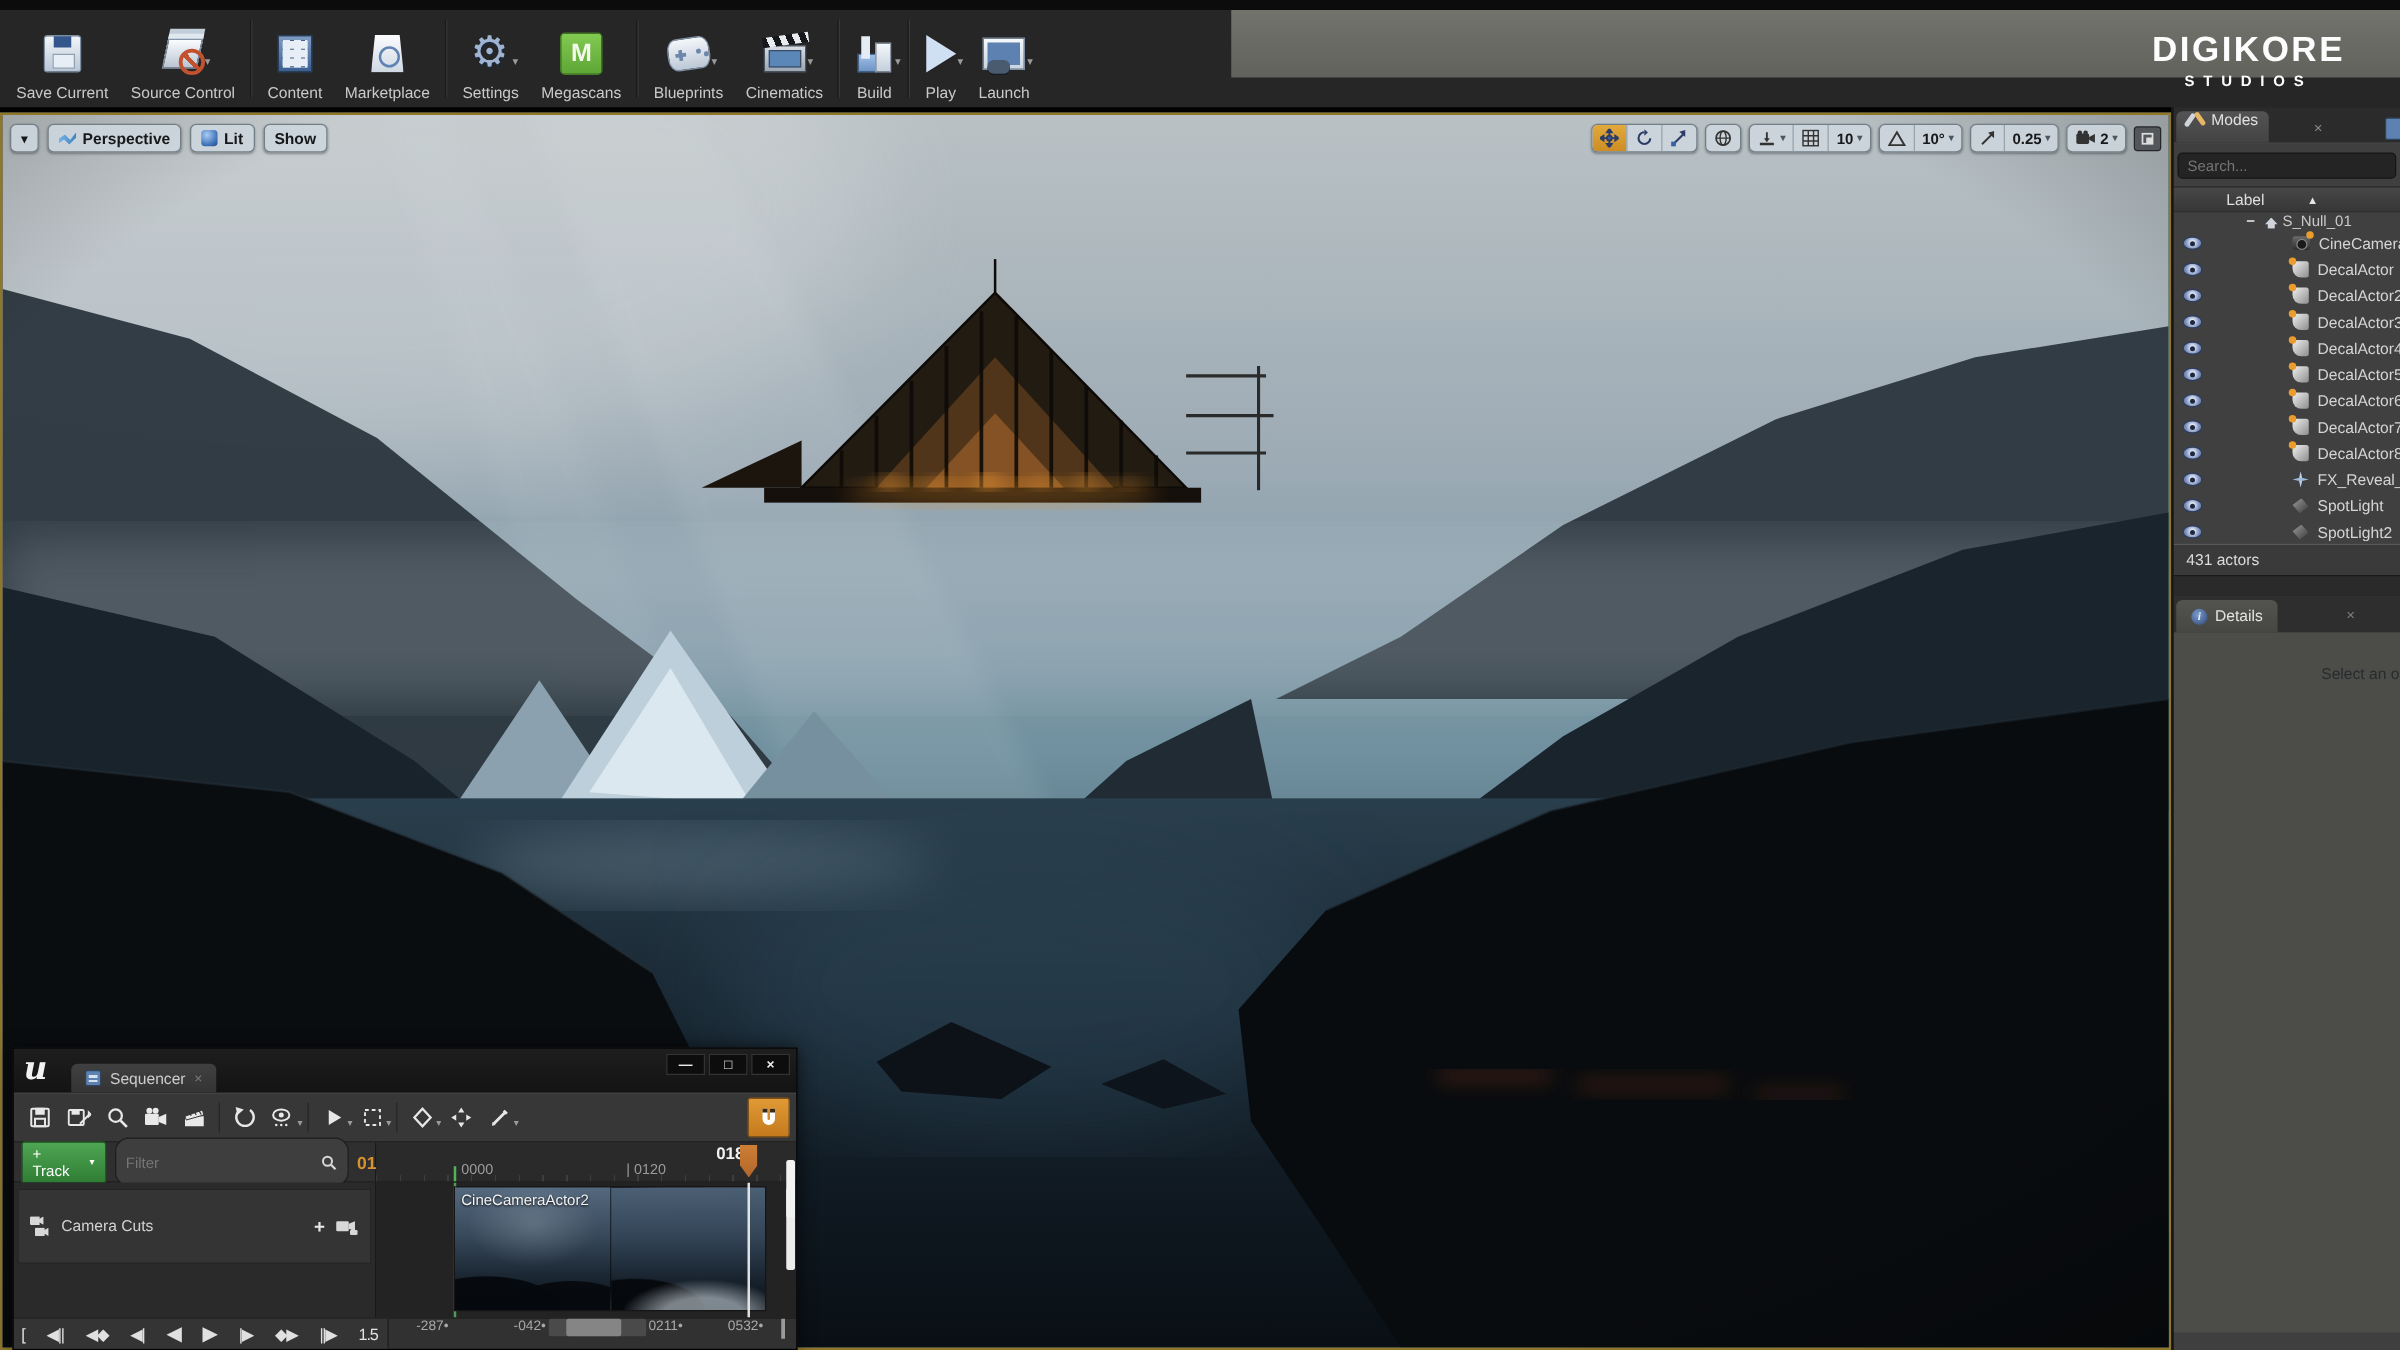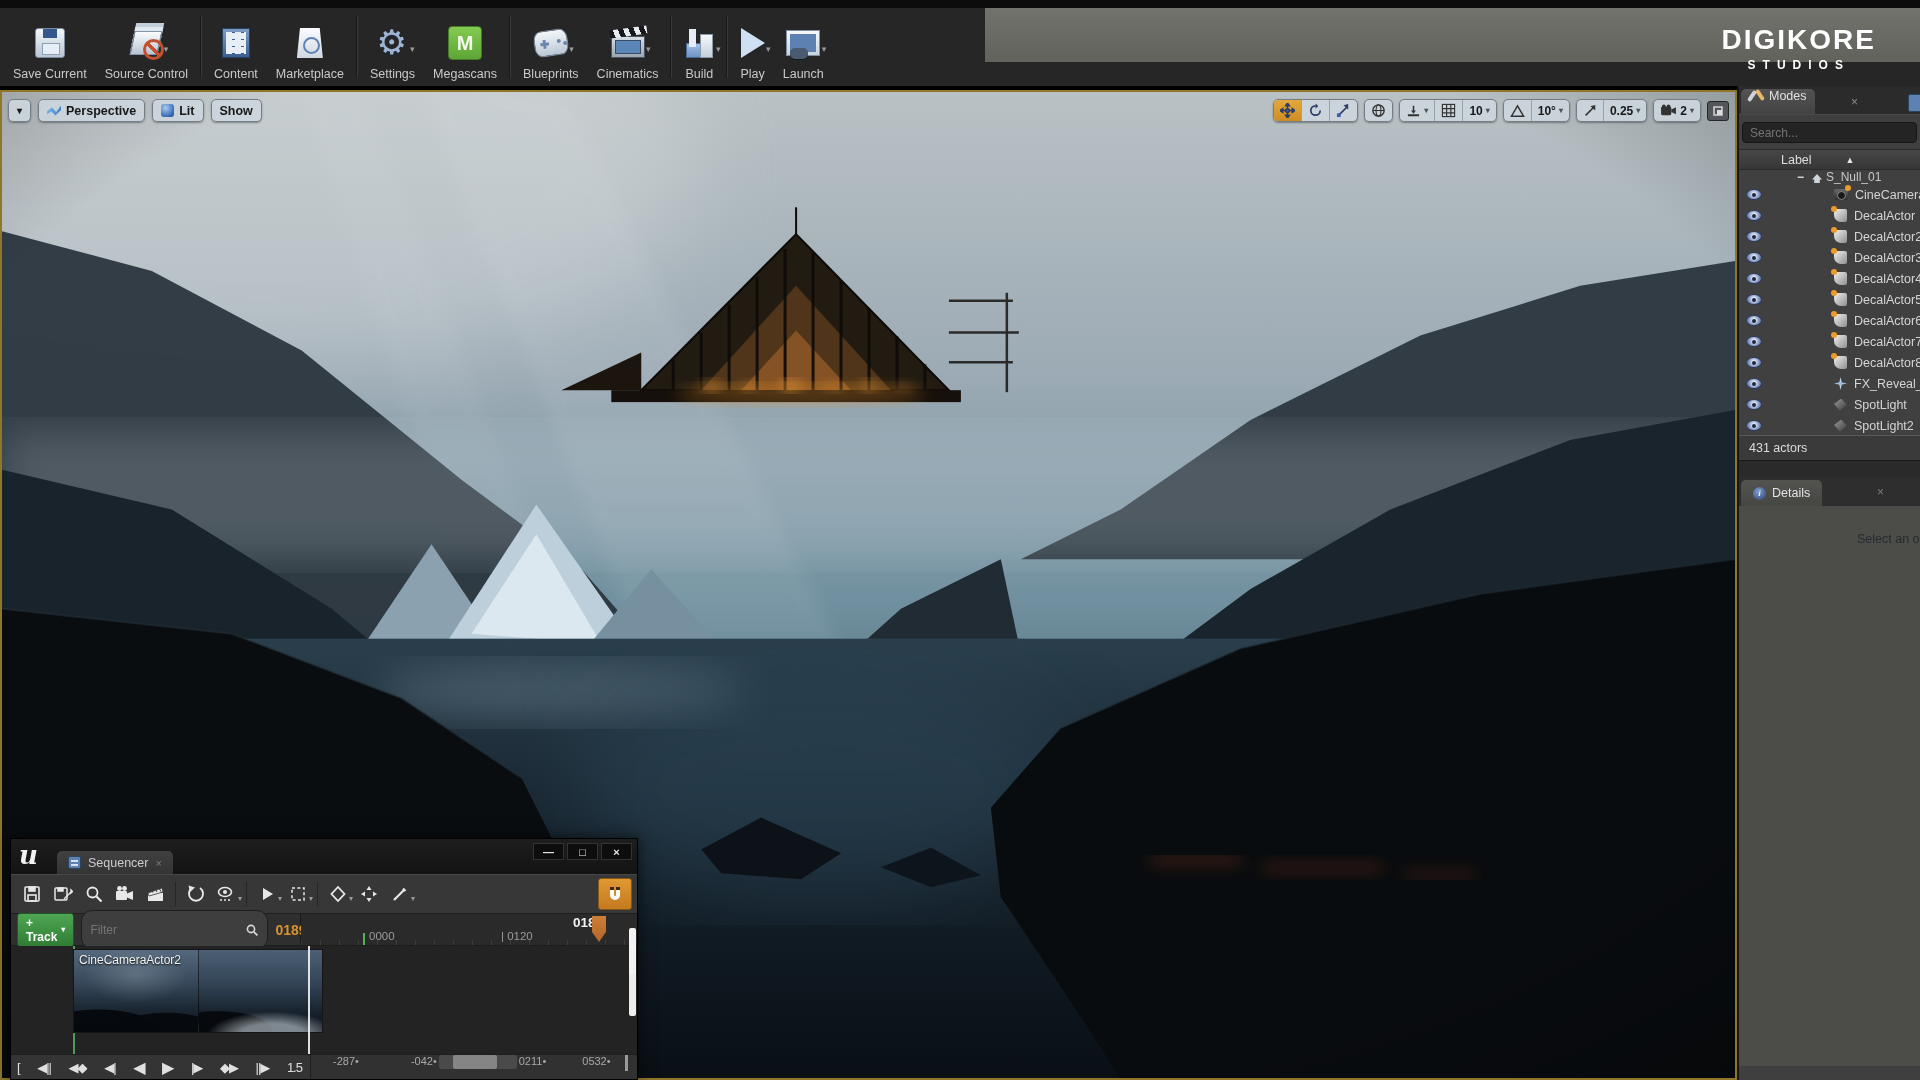--- a/index.html
+++ b/index.html
@@ -137,22 +137,22 @@
   #seqtools { height:40px; background:#373737; border-top:1px solid #474747; border-bottom:1px solid #1f1f1f; display:flex; align-items:center; padding:0 5px; }
   .sqic { width:31px; height:30px; display:flex; align-items:center; justify-content:center; border-radius:3px; position:relative; }
   .sqic svg { display:block; }
   .sq-dd { position:absolute; right:0px; bottom:6px; color:#9a9a9a; font-size:8px; }
   .sqdiv { width:1px; height:24px; background:#262626; margin:0 4px; }
   .magnet { margin-left:auto; width:34px; height:32px; background:linear-gradient(180deg,#e09a34,#c47a1e); border:1px solid #8a5512; border-radius:3px;
     display:flex; align-items:center; justify-content:center; }
 
   #seqhdr { height:32px; display:flex; border-bottom:1px solid #1d1d1d; }
   #seqhdr-left { width:290px; background:#2f2f2f; border-right:1px solid #191919; display:flex; align-items:center; gap:7px; padding:0 6px; }
-  #trackbtn { background:linear-gradient(180deg,#4fa653,#2f7d34); border:1px solid #1f5a24; border-radius:3px; color:#fff; font-weight:bold; font-size:12px;
-    display:flex; align-items:center; gap:4px; padding:2px 8px; }
+  #trackbtn { background:linear-gradient(180deg,#4fa653,#2f7d34); border:1px solid #1f5a24; border-radius:3px; color:#fff; font-weight:normal; font-size:12px;
+    display:flex; align-items:center; gap:16px; padding:2px 8px; }
   #filterbox { flex:1; height:39px; background:#3e3e3e; border:1px solid #1e1e1e; border-radius:11px; display:flex; align-items:center; padding:0 8px; }
   #filterbox input { flex:1; background:transparent; border:0; outline:0; color:#8b8b8b; font-size:12px; font-family:inherit; }
   #curframe { color:#d8922f; font-weight:bold; font-size:14px; padding-right:2px; }
   #ruler { flex:1; background:#2a2a2a; position:relative; color:#9b9b9b; font-size:11.5px; }
   #ruler .tickline { position:absolute; left:0; right:0; bottom:0; height:5px;
     background:repeating-linear-gradient(90deg,#3d3d3d 0 1px,transparent 1px 19px); }
   #r-zero { position:absolute; left:68px; bottom:3px; }
   #r-mid { position:absolute; left:200px; bottom:3px; }
   #r-end { position:absolute; right:34px; top:1px; color:#f2f2f2; font-weight:bold; font-size:13.5px; }
   #greenmark { position:absolute; left:62px; bottom:0; width:2px; height:12px; background:#53b457; }
@@ -162,21 +162,21 @@
 
   #seqtracks { height:108px; display:flex; position:relative; }
   #tr-left { width:290px; background:#2a2a2a; border-right:1px solid #191919; padding-top:5px; }
   #trackrow { height:60px; background:#343434; border:1px solid #242424; margin:0 3px; display:flex; align-items:center; padding:0 9px; color:#d2d2d2; font-size:12.5px; gap:8px; }
   .cc-ic { width:17px; height:16px; position:relative; flex:none; }
   .cc-ic:before, .cc-ic:after { content:""; position:absolute; left:0; width:11px; height:7px; background:#d8d8d8; border-radius:1px;
     clip-path:polygon(0 0,70% 0,70% 28%,100% 0,100% 100%,70% 72%,70% 100%,0 100%); }
   .cc-ic:before { top:0; } .cc-ic:after { bottom:0; left:4px; }
   #trackrow .plus { margin-left:auto; color:#e8e8e8; font-weight:bold; font-size:15px; }
   #tr-right { flex:1; background:#232323; position:relative; overflow:hidden; }
-  #clip { position:absolute; left:62px; top:3px; width:250px; height:84px; border:1px solid #151515; display:flex; }
+  #clip { position:absolute; left:62px; top:3px; width:250px; height:100px; border:1px solid #151515; display:flex; }
   .thumb { width:50%; height:100%;
     background:
       radial-gradient(80% 45% at 20% 100%, rgba(5,8,12,.95) 0 60%, transparent 62%),
       radial-gradient(70% 40% at 75% 100%, rgba(5,8,12,.9) 0 58%, transparent 60%),
       radial-gradient(60% 50% at 50% 30%, rgba(190,205,215,.25), transparent 70%),
       linear-gradient(180deg,#55697e 0%,#37485a 40%,#1b2733 72%,#0b1117 100%); }
   .thumb + .thumb { border-left:1px solid rgba(0,0,0,.5);
     background:
       radial-gradient(90% 50% at 60% 105%, rgba(220,232,240,.55) 0 30%, transparent 60%),
       radial-gradient(80% 45% at 15% 100%, rgba(5,8,12,.95) 0 55%, transparent 58%),
@@ -759,20 +759,32 @@
       <span id="greenmark"></span>
       <span id="r-zero">0000</span>
       <span id="r-mid">| 0120</span>
       <span id="r-end">0189</span>
       <span id="playpin"></span>
       <span id="rv-scroll"></span>
     </div>
   </div>
 
   <div id="seqtracks">
+    <div id="tr-left">
+      <div id="trackrow">
+        <span class="cc-ic"></span>
+        <span>Camera Cuts</span>
+        <span class="plus">+</span>
+        <svg width="19" height="15" viewBox="0 0 19 15">
+            <rect x="1" y="3" width="10" height="8" rx="1" fill="#d8d8d8"></rect>
+            <polygon points="11,5 16,3 16,11 11,9" fill="#d8d8d8"></polygon>
+            <rect x="12" y="10" width="6" height="4" rx="1" fill="#d8d8d8"></rect>
+          </svg>
+      </div>
+    </div>
     <div id="tr-right">
       <span id="greenline"></span>
       <div id="clip">
         <span class="thumb"></span>
         <span class="thumb"></span>
         <span id="clipname">CineCameraActor2</span>
       </div>
       <span id="playline"></span>
       <span id="tv-scroll"></span>
     </div>

